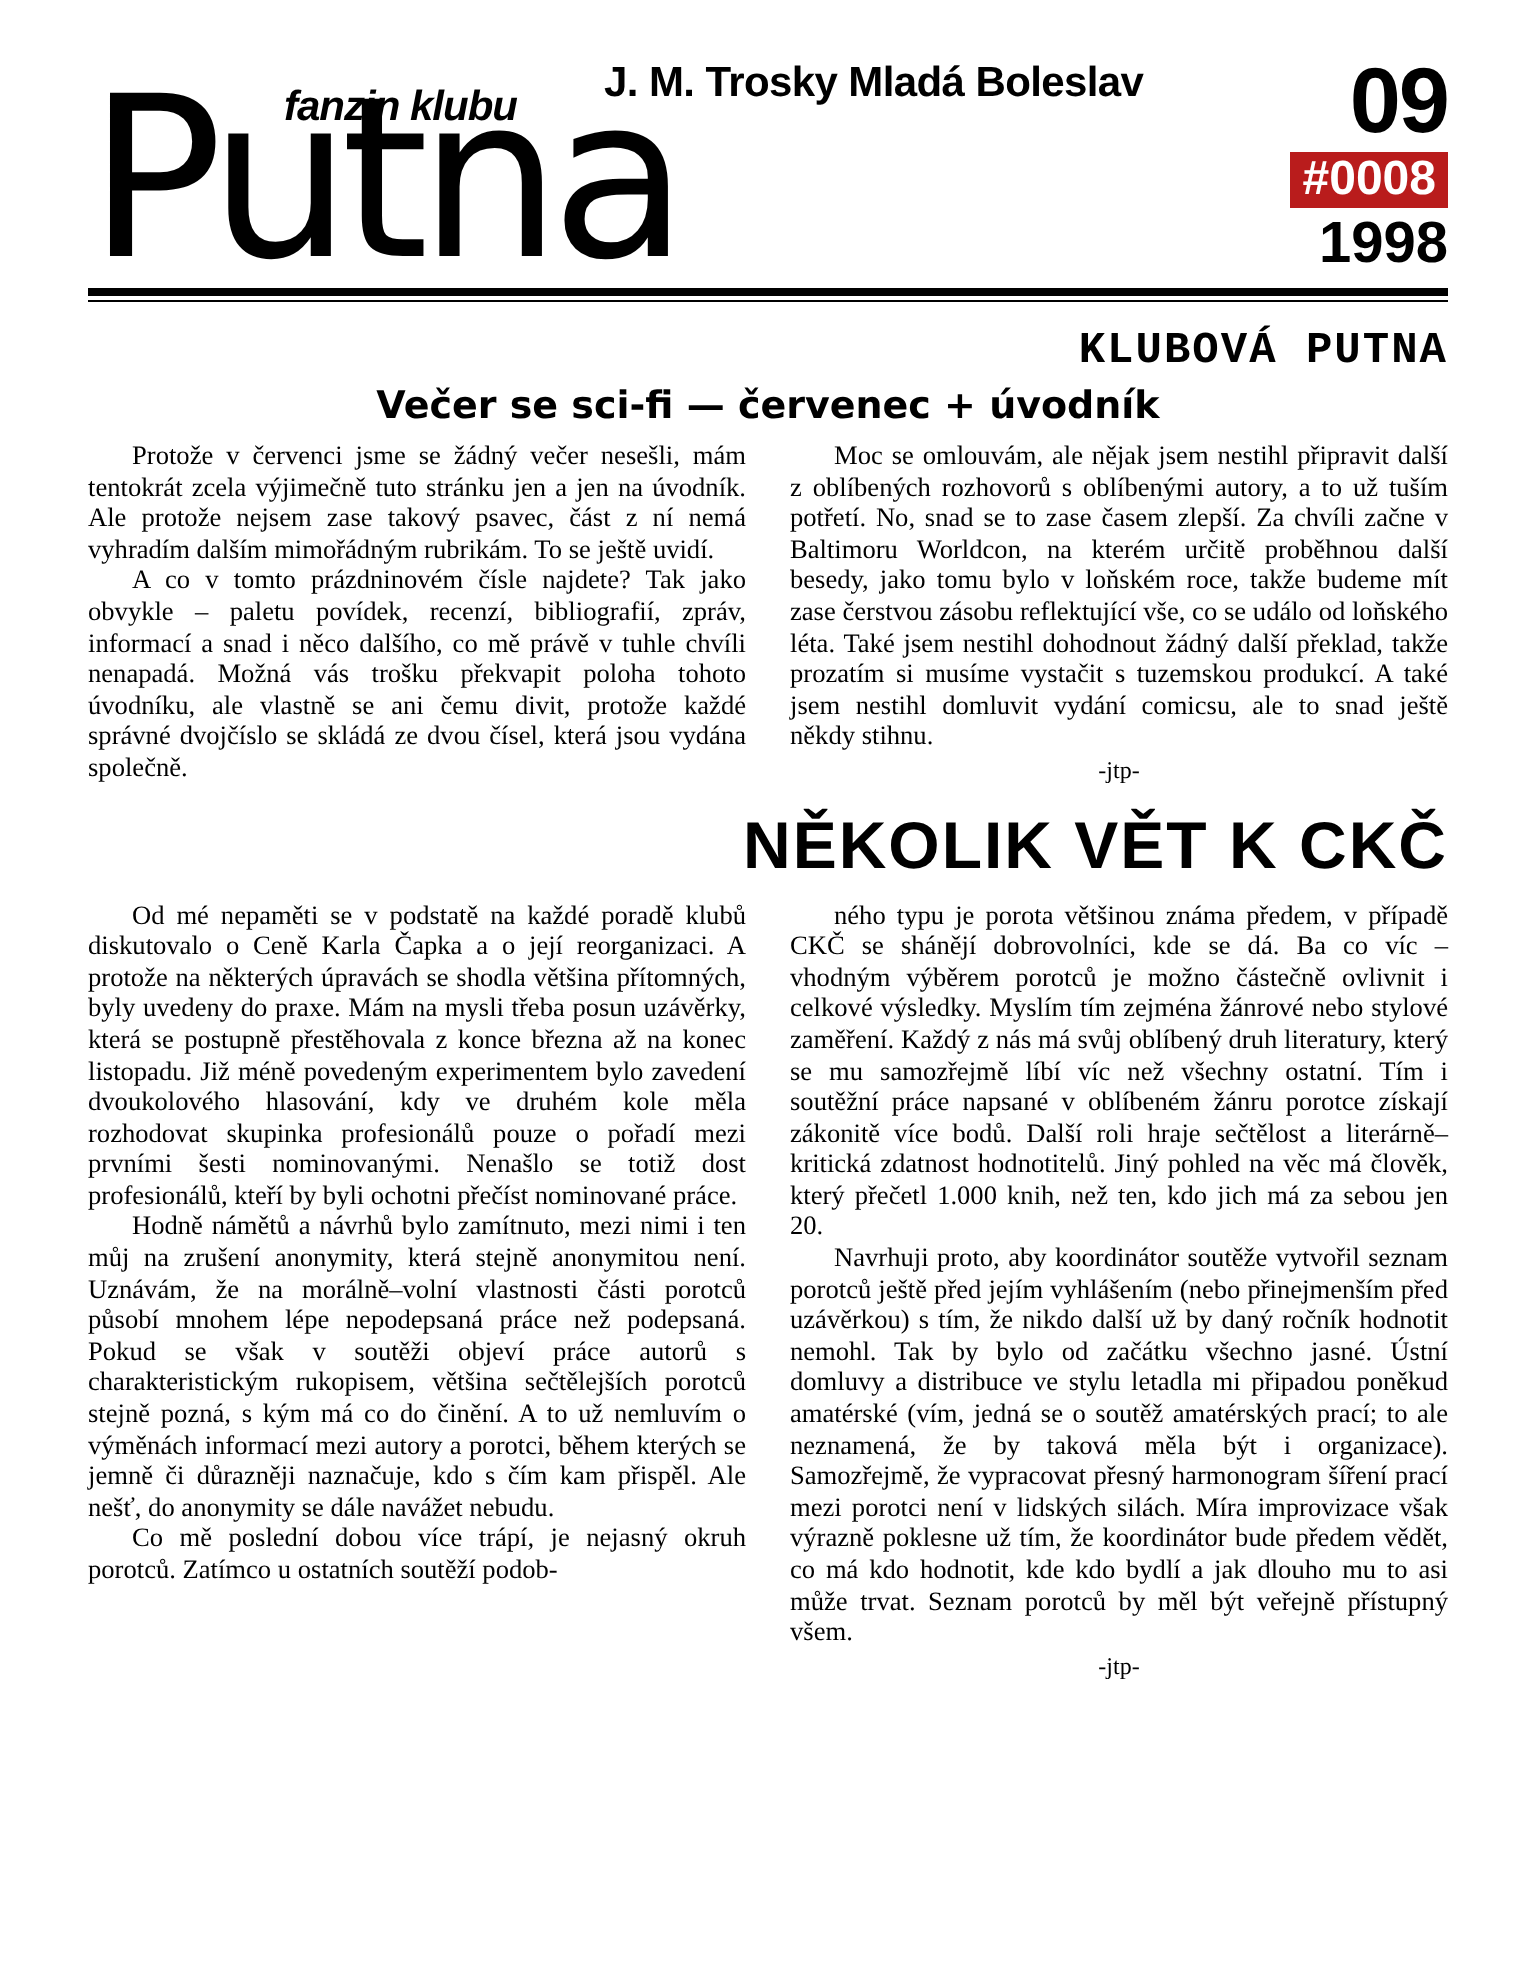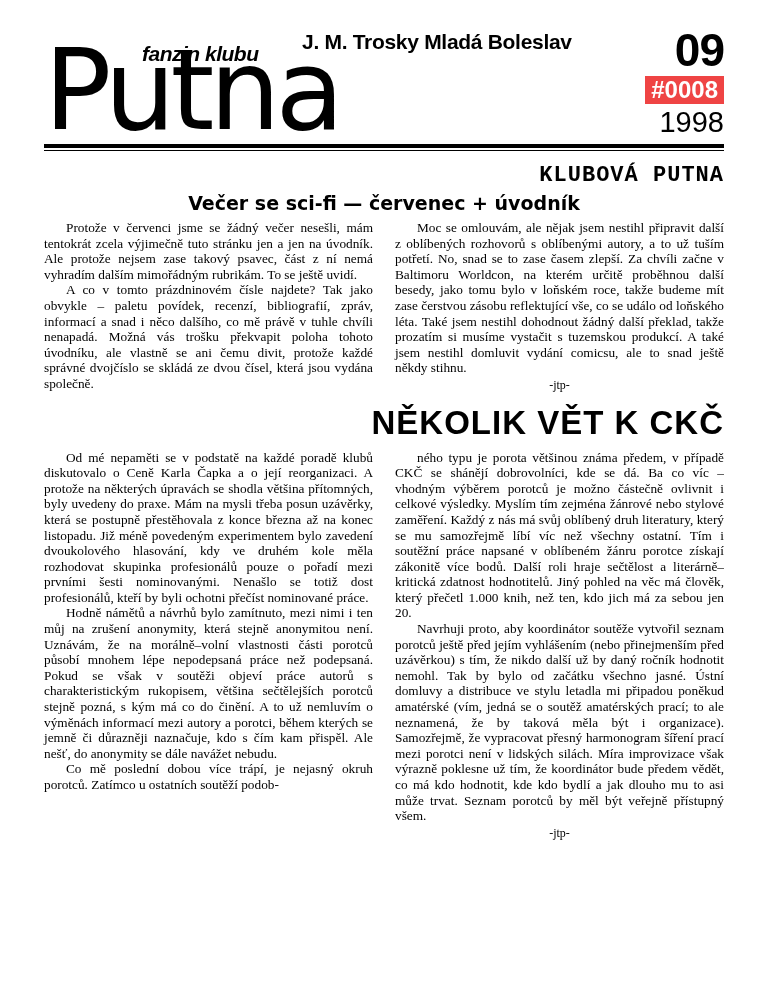--- a/index.html
+++ b/index.html
@@ -77,33 +77,33 @@
   }
   .issue-big {
     font-family: "Liberation Sans", sans-serif;
     font-weight: bold;
     font-size: 46px;
     line-height: 44px;
     letter-spacing: -1px;
   }
   .issue-num {
     margin-top: 4px;
-    background: #ef4444;
+    background: #b91c1c;
     color: #ffffff;
     font-family: "Liberation Sans", sans-serif;
     font-weight: bold;
     font-size: 24px;
     line-height: 28px;
     padding: 0 6px;
     display: inline-block;
     letter-spacing: 0px;
   }
   .issue-year {
     font-family: "Liberation Sans", sans-serif;
-    font-weight: normal;
+    font-weight: bold;
     font-size: 29px;
     line-height: 32px;
     margin-top: 2px;
     letter-spacing: 0px;
   }
 
   .rule-thick {
     margin: 4px 44px 0 44px;
     border-top: 4px solid #000;
   }

